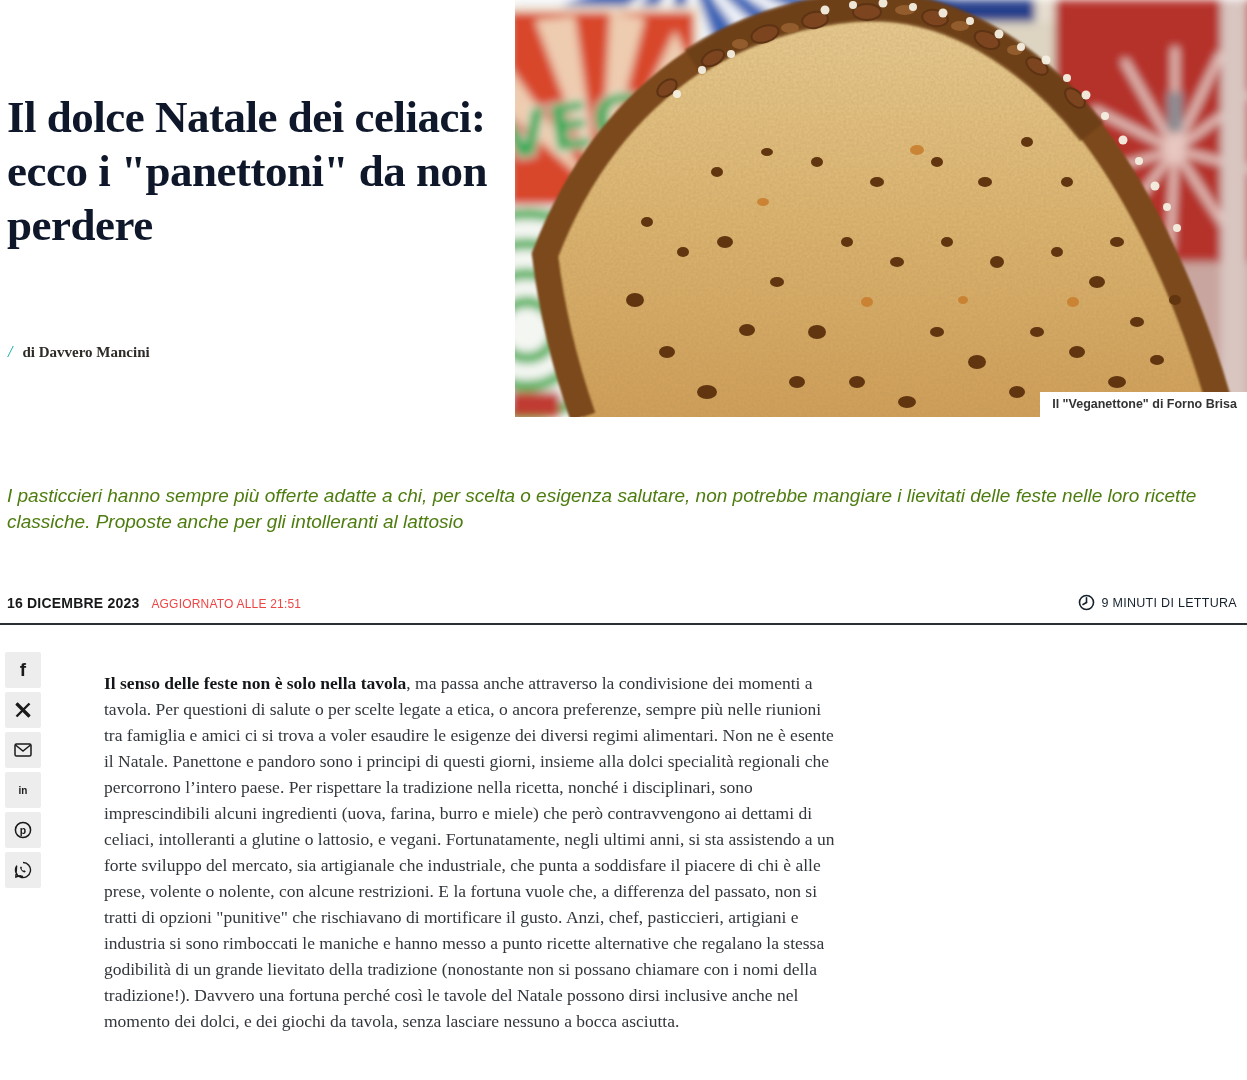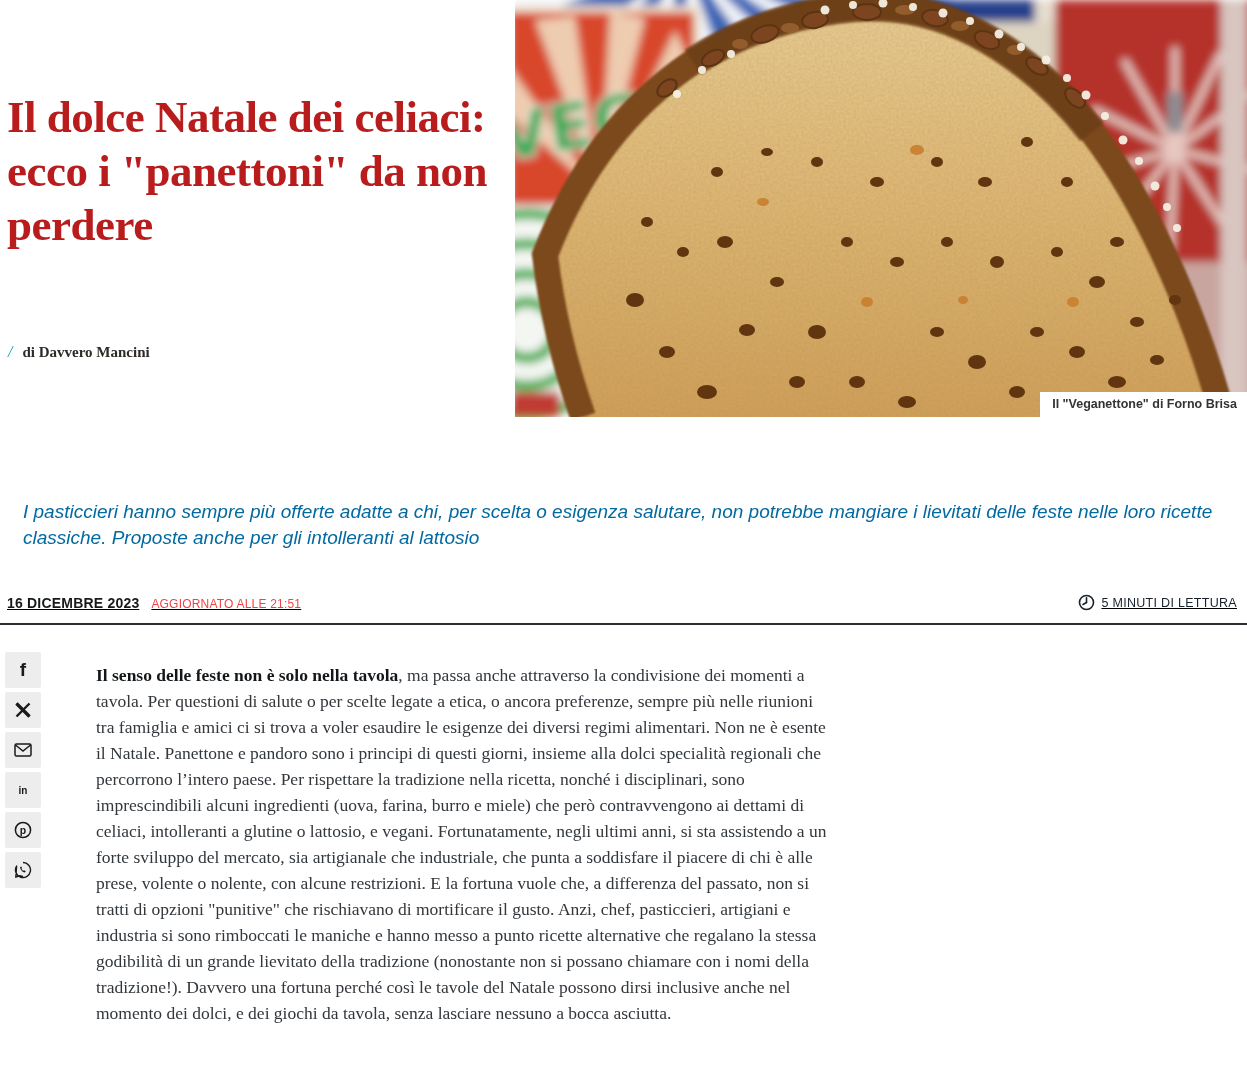--- a/index.html
+++ b/index.html
@@ -6,46 +6,46 @@
   body{
     width:1247px;height:1080px;background:#ffffff;position:relative;
     font-family:"Liberation Sans",sans-serif;overflow:hidden;
   }
   .abs{position:absolute;}
 
   
   .headline{
     left:7px;top:90px;width:495px;
     font-family:"Liberation Serif","DejaVu Serif",serif;
-    font-weight:700;font-size:45px;line-height:54px;color:#b91c1c;
+    font-weight:700;font-size:45px;line-height:54px;color:#0f172a;
     letter-spacing:-0.5px;margin:0;
   }
 
   
   .byline{left:8px;top:343px;font-family:"Liberation Serif",serif;
     font-size:15px;font-weight:700;color:#2e2a26;display:flex;gap:10px;align-items:baseline;}
   .byline .slash{color:#00a7a0;font-weight:400;font-size:16px;font-style:italic;}
 
   
   .photo{left:515px;top:0;width:732px;height:417px;margin:0;}
   .photo svg{display:block;width:732px;height:417px;}
   .photo figcaption{
     position:absolute;right:0;bottom:0;background:#ffffff;
     padding:5px 10px 6px 12px;font-size:12.5px;font-weight:700;color:#333;
     white-space:nowrap;
   }
 
   
   .subtitle{
-    left:7px;top:483px;width:1206px;margin:16px;
-    font-style:italic;font-size:19px;line-height:26px;color:#0369a1;
-  }
-
-  
-  .meta{left:7px;top:594px;width:1230px;display:flex;justify-content:space-between;align-items:center;text-decoration:underline;}
+    left:7px;top:483px;width:1206px;margin:0;
+    font-style:italic;font-size:19px;line-height:26px;color:#4d7c0f;
+  }
+
+  
+  .meta{left:7px;top:594px;width:1230px;display:flex;justify-content:space-between;align-items:center;}
   .meta-left{display:flex;align-items:baseline;gap:12px;}
   .meta-date{font-size:14px;font-weight:700;color:#17191b;letter-spacing:.2px;}
   .meta-updated{font-size:12px;color:#ef4444;letter-spacing:.2px;}
   .meta-right{display:flex;align-items:center;gap:6px;color:#15212c;}
   .meta-reading{font-size:12.5px;color:#15212c;letter-spacing:.3px;}
 
   .rule{left:0;top:623px;width:1247px;height:2px;background:#2b2f33;}
 
   
   .share{left:5px;top:652px;display:flex;flex-direction:column;gap:4px;}
@@ -53,21 +53,21 @@
     width:36px;height:36px;background:#ededed;border:none;border-radius:2px;
     display:flex;align-items:center;justify-content:center;cursor:pointer;padding:0;
     color:#1a1a1a;
   }
   .share-btn .glyph{font-weight:700;color:#1a1a1a;font-family:"Liberation Sans",sans-serif;}
   .glyph-f{font-size:19px;}
   .glyph-in{font-size:10px;letter-spacing:0;}
 
   
   .body-text{
-    left:88px;top:654px;width:737px;margin:8px;
+    left:88px;top:654px;width:737px;margin:16px;
     font-family:"Liberation Serif","DejaVu Serif",serif;
     font-size:17.5px;line-height:26px;color:#32373c;
   }
   .body-text strong{color:#14171a;}
 </style>
 </head>
 <body>
 
 <h1 class="abs headline">Il dolce Natale dei celiaci: ecco i "panettoni" da non perdere</h1>
 
@@ -257,21 +257,21 @@
   <div class="meta-left">
     <span class="meta-date">16 DICEMBRE 2023</span>
     <span class="meta-updated">AGGIORNATO ALLE 21:51</span>
   </div>
   <div class="meta-right">
     <svg width="17" height="17" viewBox="0 0 17 17">
       <circle cx="8.5" cy="8.5" r="7" fill="none" stroke="#15212c" stroke-width="1.6"></circle>
       <line x1="8.5" y1="8.5" x2="8.5" y2="3.8" stroke="#15212c" stroke-width="1.6" stroke-linecap="round"></line>
       <line x1="8.5" y1="8.5" x2="5" y2="10.5" stroke="#15212c" stroke-width="1.6" stroke-linecap="round"></line>
     </svg>
-    <span class="meta-reading">5 MINUTI DI LETTURA</span>
+    <span class="meta-reading">9 MINUTI DI LETTURA</span>
   </div>
 </div>
 
 <div class="abs rule"></div>
 
 <aside class="abs share">
   <button class="share-btn">
     <span class="glyph glyph-f">f</span>
   </button>
   <button class="share-btn">

